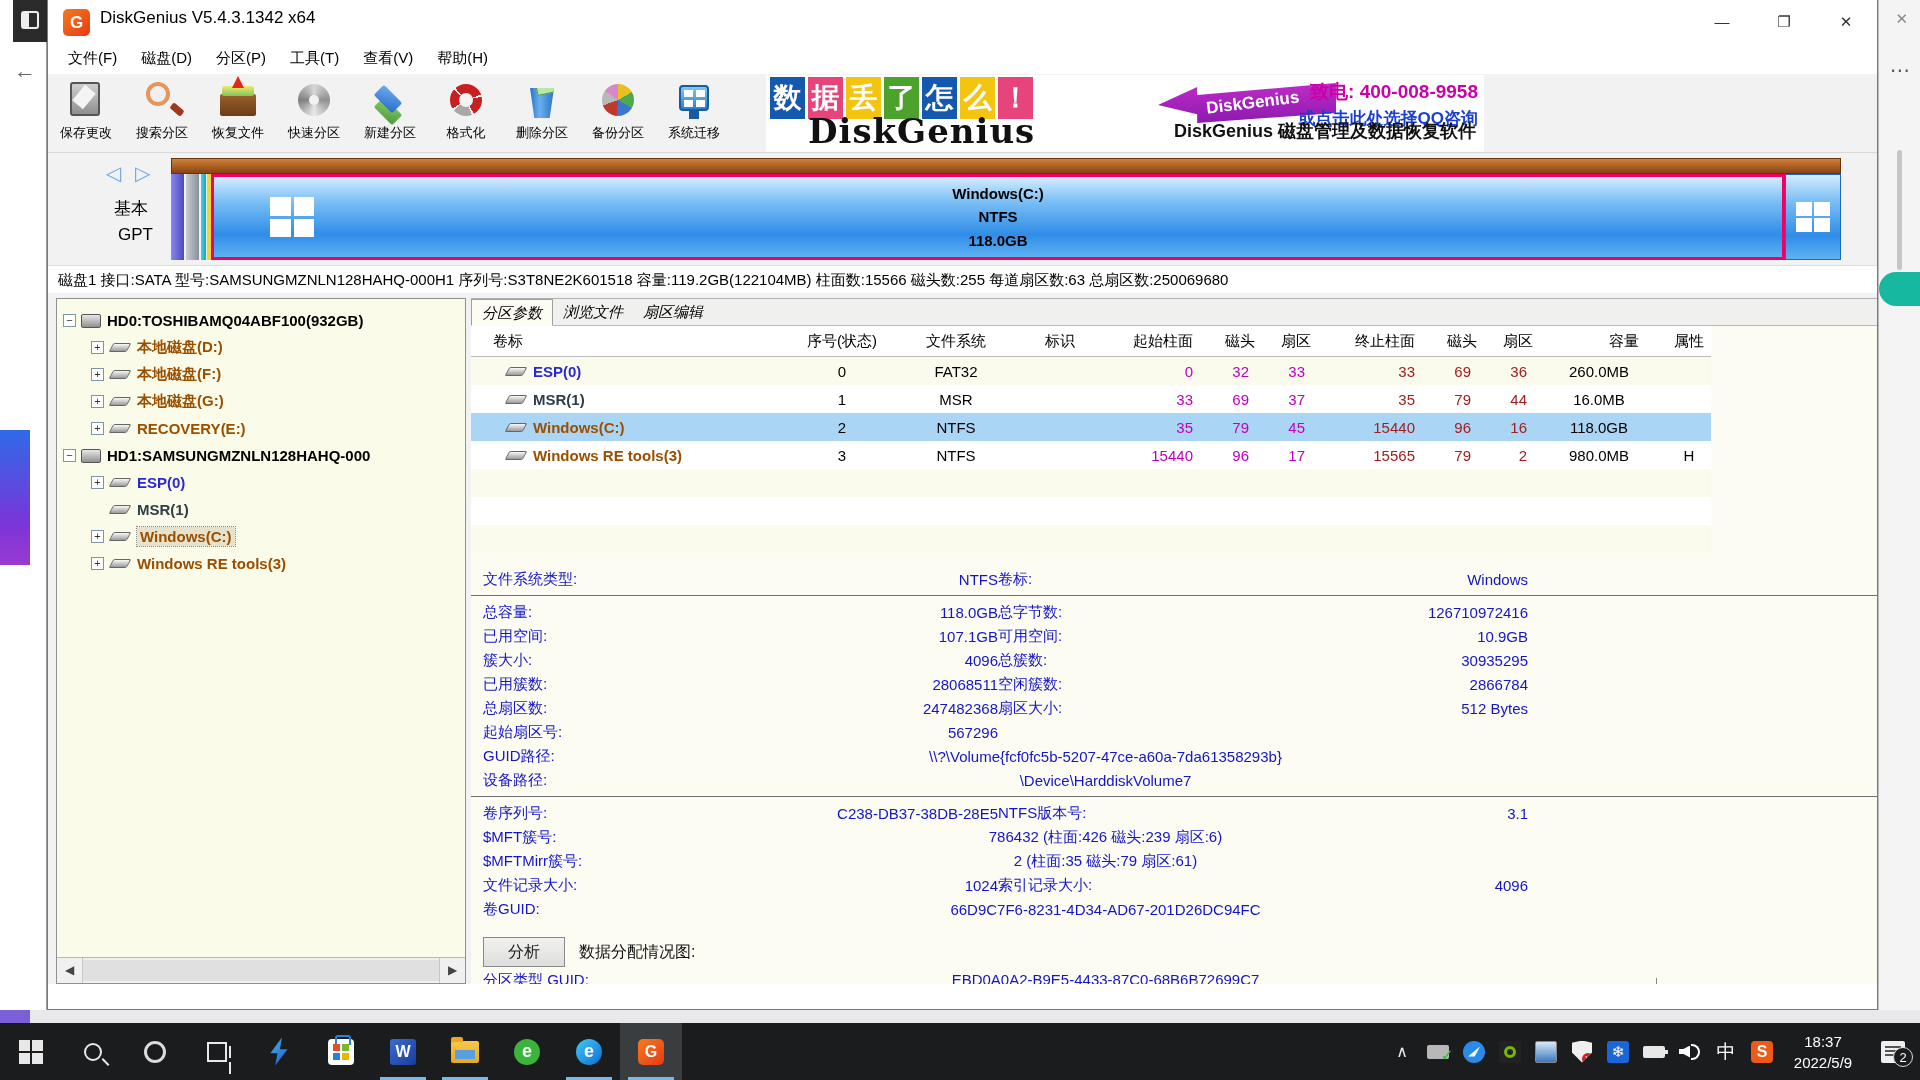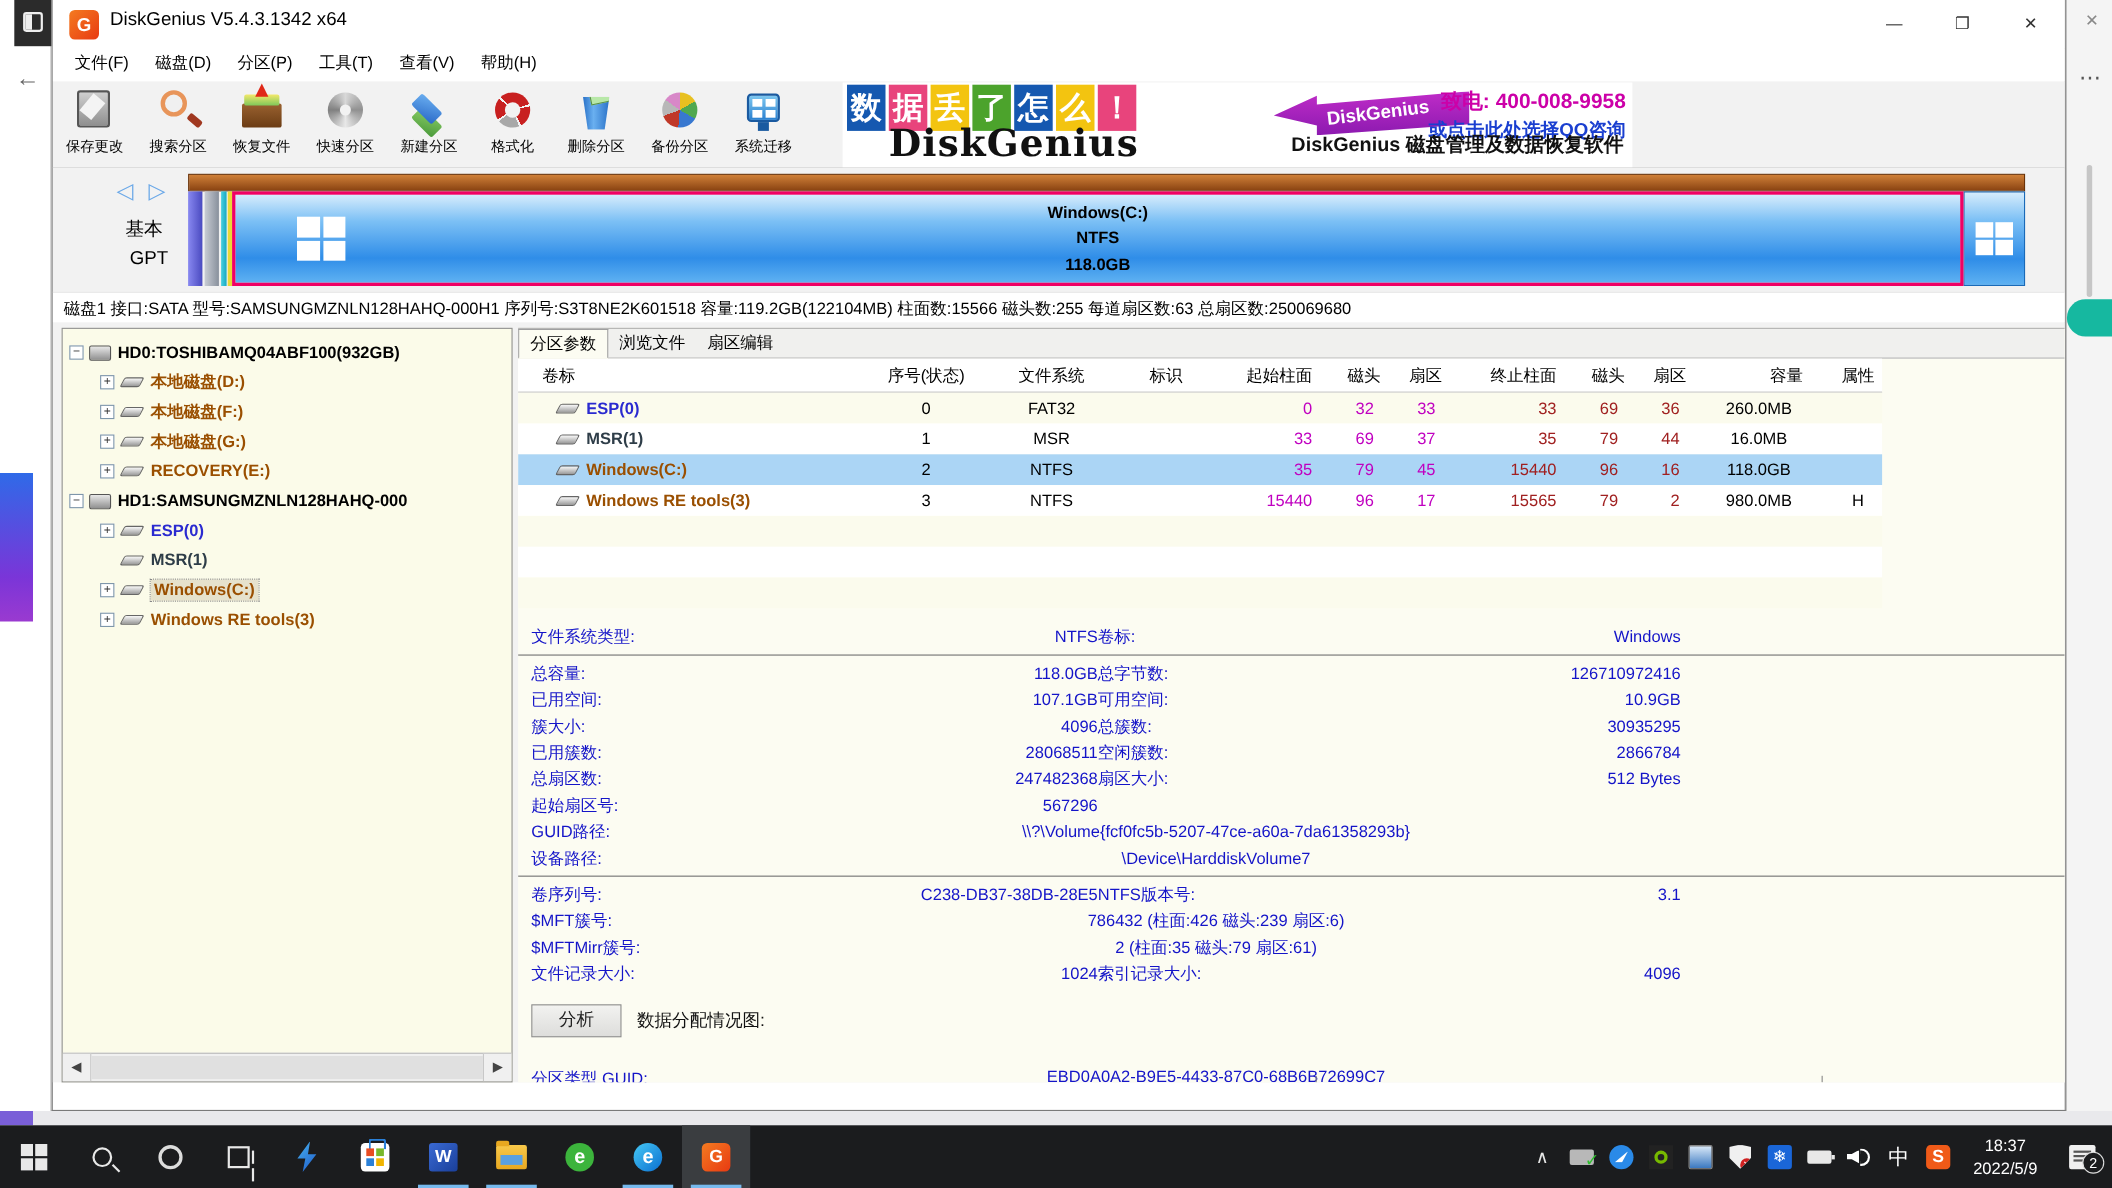--- a/index.html
+++ b/index.html
@@ -103,21 +103,21 @@
   .lv1 { padding-left:2px; } .lv2 { padding-left:30px; }
   .t-black { color:#000; } .t-brown { color:#9a4f00; } .t-blue { color:#2a2ad0; } .t-dark { color:#2e3d48; }
   .tsel { background:#e6e2cc; outline:1px dotted #888; padding:1px 3px; }
   .hscroll { position:absolute; left:0; right:0; bottom:0; height:26px; background:#f0f0f0; border-top:1px solid #b8b8b8; }
   .hscroll .arr { position:absolute; top:0; width:26px; height:25px; text-align:center; line-height:25px; color:#444; font-size:12px; background:#f0f0f0; }
   .hscroll .arr.left { left:0; border-right:1px solid #c8c8c8; }
   .hscroll .arr.right { right:0; border-left:1px solid #c8c8c8; }
   .hscroll .thumb { position:absolute; left:26px; right:26px; top:2px; bottom:2px; background:#e0e0e0; }
 
   .rightpanel { position:absolute; left:423px; top:5px; right:0; bottom:0; background:#fcfcf2; border-top:1px solid #b0b0b0; overflow:hidden; }
-  .tabsrow { height:27px; background:#f0f0ee; display:flex; border-bottom:1px solid #b8b8b8; }
+  .tabsrow { height:27px; background:#f0f0ee; display:flex; border-bottom:1px solid #b8b8b8;font-style:italic; }
   .tab { padding:0 10px; font-size:15px; line-height:26px; color:#000; }
   .tab.active { background:#fcfcf2; border:1px solid #a0a0a0; border-bottom:1px solid #fcfcf2; margin-bottom:-1px; }
 
   .ptable { width:1240px; }
   .trow { display:grid; grid-template-columns:310px 108px 120px 88px 110px 56px 56px 110px 56px 56px 112px 58px; height:28px; align-items:center; font-size:15px; }
   .trow.head { height:31px; background:#fff; border-bottom:1px solid #bcbcbc; color:#000; }
   .trow.cream { background:#fbfbed; } .trow.white { background:#fff; } .trow.sel { background:#abd5f5; }
   .cell { padding:0 4px; white-space:nowrap;margin-left:14px; }
   .c-label { display:flex; align-items:center; padding-left:20px; font-weight:bold; }
   .c-center { text-align:center; }
@@ -584,20 +584,24 @@
           <div class="drow wide">
               <span class="dl">$MFTMirr簇号:</span>
               <span class="dv">2 (柱面:35 磁头:79 扇区:61)</span>
             </div>
           <div class="drow">
               <span class="dl">文件记录大小:</span>
               <span class="dv">1024</span>
               <span class="dl">索引记录大小:</span>
               <span class="dv">4096</span>
             </div>
+          <div class="drow wide">
+              <span class="dl">卷GUID:</span>
+              <span class="dv">66D9C7F6-8231-4D34-AD67-201D26DC94FC</span>
+            </div>
         </div>
 
         <div class="analyzerow">
           <div class="analyze-btn">分析</div>
           <div class="alloc-label">数据分配情况图:</div>
         </div>
 
         <div class="partialrow">
           <div class="inner">
             <span class="dl">分区类型 GUID:</span>

